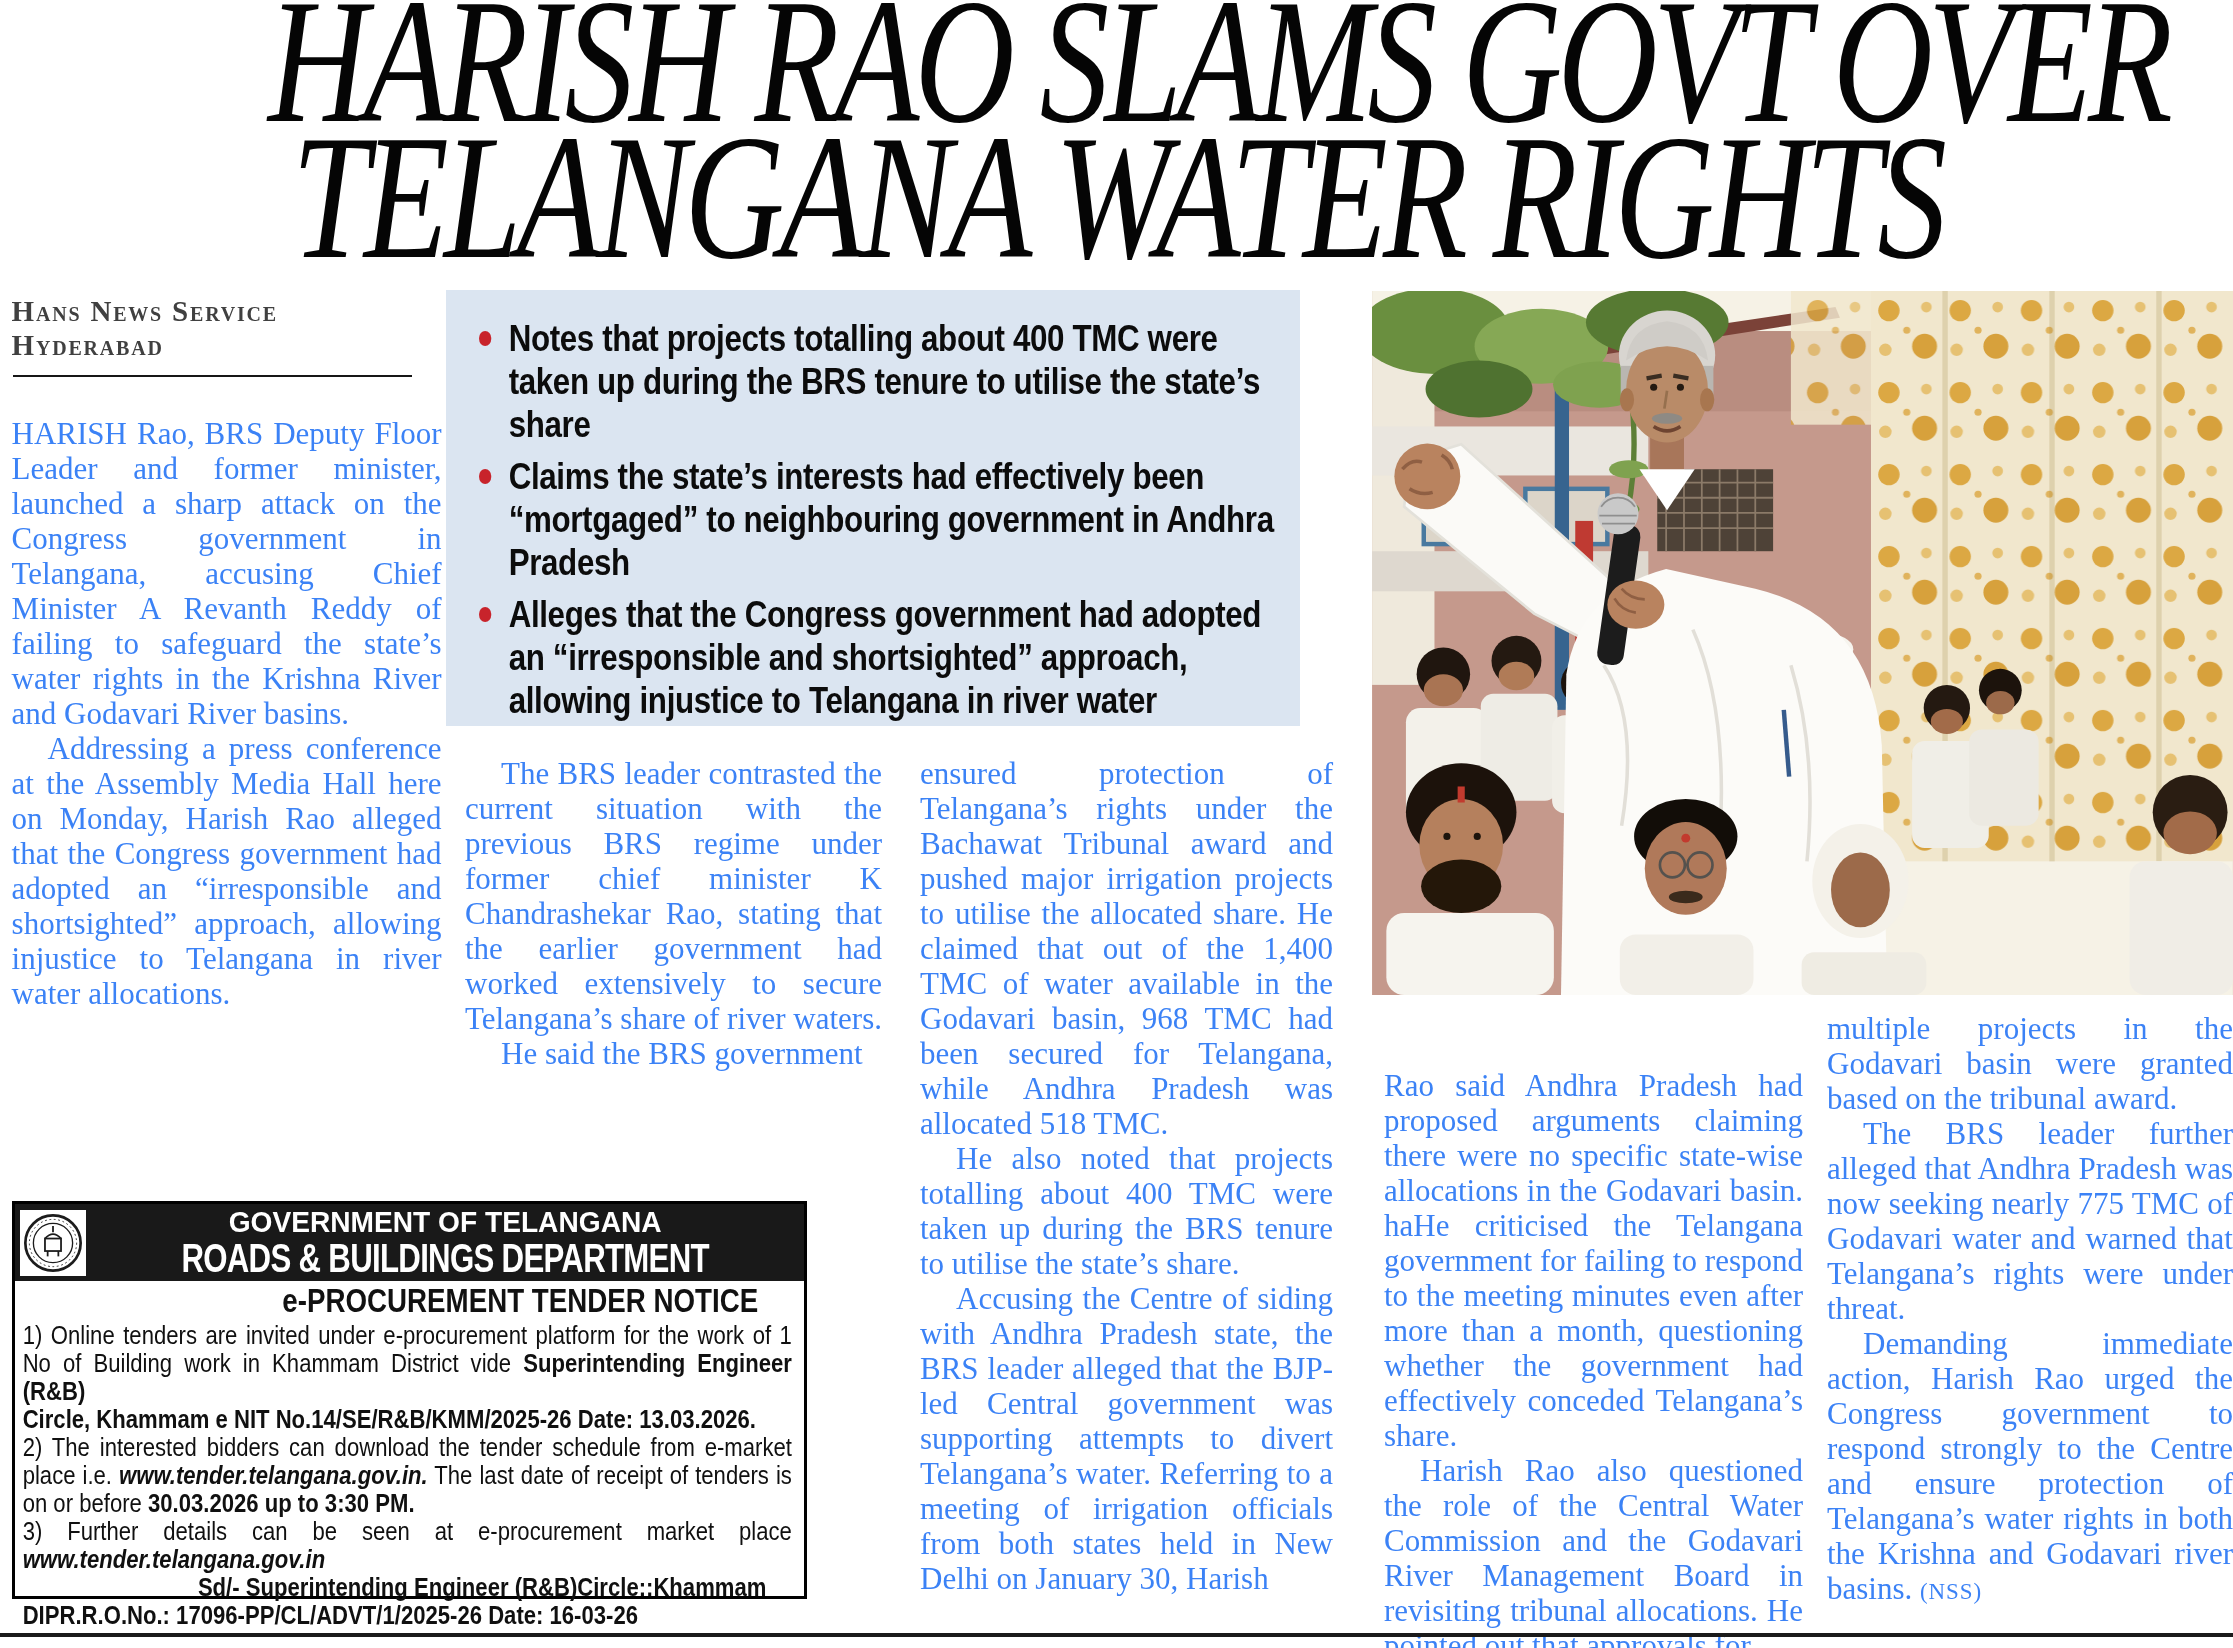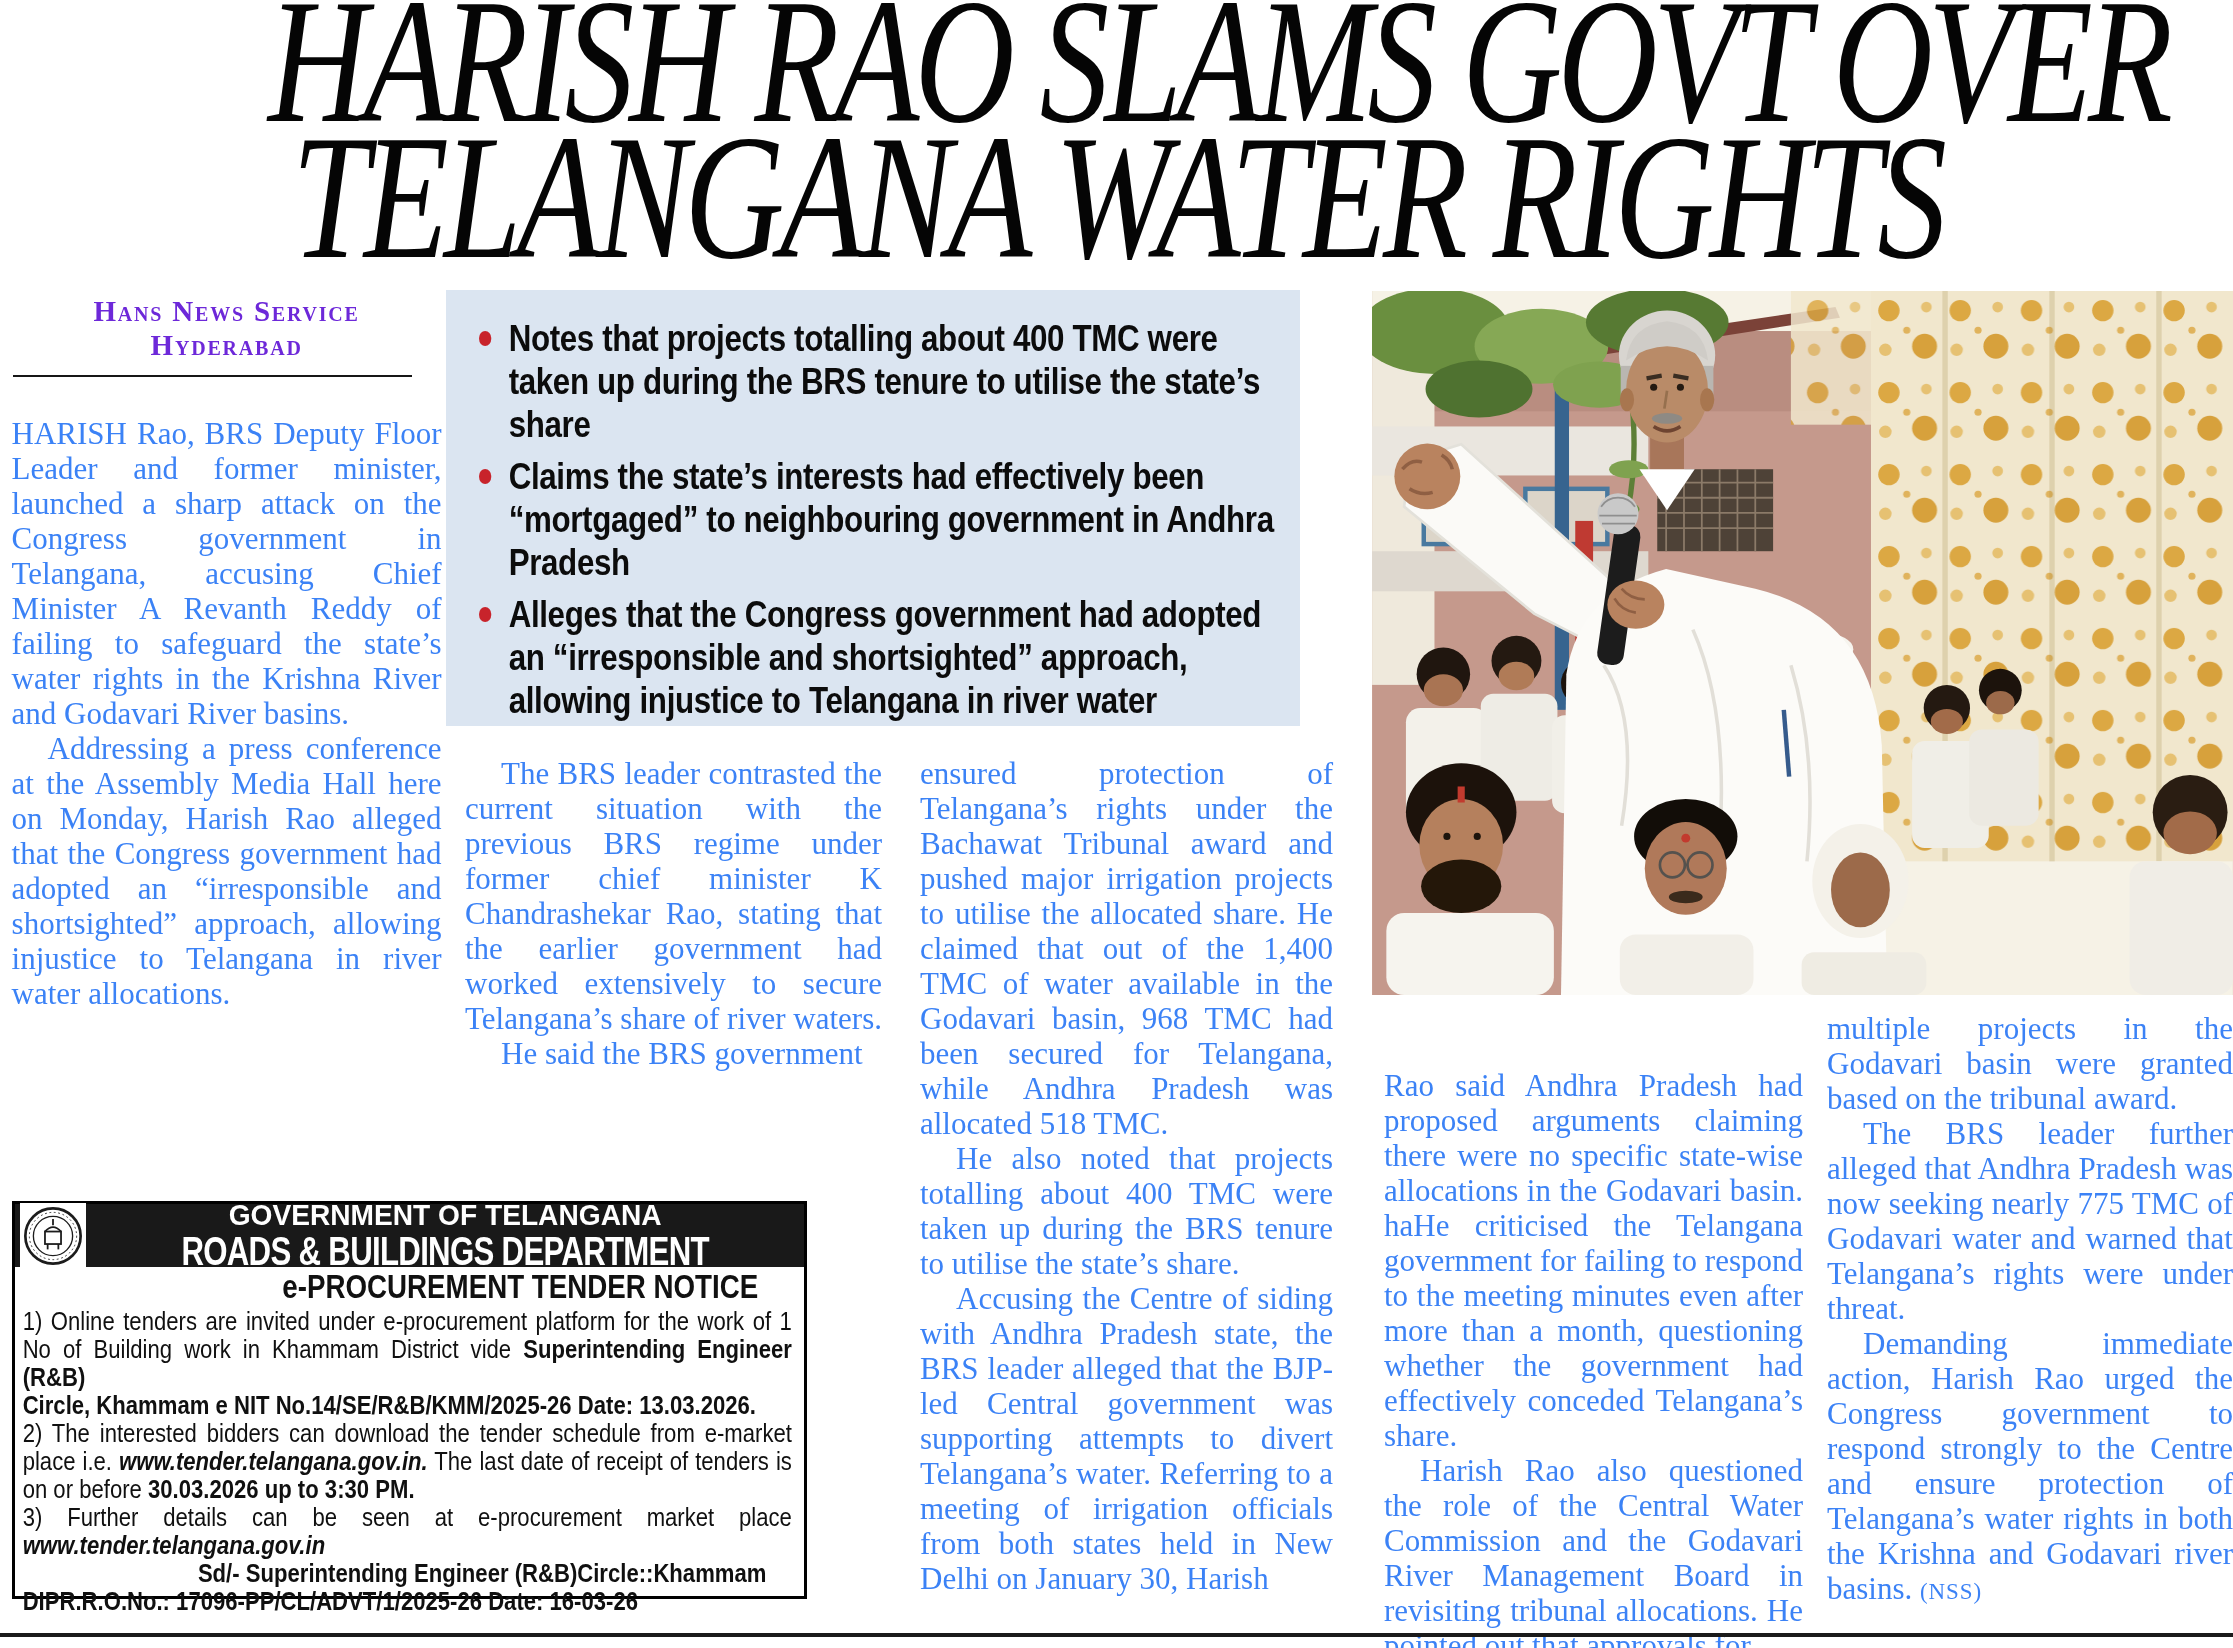--- a/index.html
+++ b/index.html
@@ -7,40 +7,40 @@
         font-family:"Liberation Serif",serif;color:#111;}
   
   .hl-line{position:absolute;left:0;width:100%;text-align:center;white-space:nowrap;}
   .hl-scale{display:inline-block;font:italic 400 178px/1 "Liberation Serif",serif;
             letter-spacing:-6.2px;transform:scaleX(0.78);color:#050505;}
   
   .col{position:absolute;}
   .col p{margin:0;font-size:31px;line-height:35px;text-align:justify;color:#3b82f6;}
   .col p.ind{text-indent:36px;}
   .byline{font:600 29px/1.18 "Liberation Serif",serif;font-variant:small-caps;
-          text-align:center;letter-spacing:1.8px;color:#6d28d9;}
+          letter-spacing:1.8px;color:#404040;}
   .byline-rule{border-top:2.7px solid #161616;margin:12.5px 30px 0 1.8px;}
   #col1 p:first-of-type{margin-top:39px;}
   .credit{font-size:23px;font-variant:small-caps;letter-spacing:0.9px;}
   
   .hl-box{position:absolute;left:446px;top:290px;width:854px;height:436px;
           background:#dbe5f1;overflow:hidden;}
   .hl-inner{width:941px;transform:scaleX(0.87);transform-origin:0 0;padding:27px 0 0 27px;}
   .hl-box ul{margin:0;padding:0;list-style:none;}
   .hl-box li{position:relative;padding-left:45px;margin-bottom:9px;
              font:700 36px/43px "Liberation Sans",sans-serif;letter-spacing:-0.4px;color:#0c0c0c;}
   .hl-box li::before{content:"";position:absolute;left:10.7px;top:14.3px;width:14.3px;height:14.3px;
              border-radius:50%;background:#c8232b;}
   
   .photo{position:absolute;left:1372px;top:291px;width:861px;height:704px;overflow:hidden;background:#c79c90;}
   .photo svg{display:block;}
   
   .tender{position:absolute;left:11.6px;top:1201px;width:795px;height:398px;
           border:3.6px solid #000;background:#fff;box-sizing:border-box;}
-  .t-head{height:63px;background:#191919;display:flex;align-items:center;}
+  .t-head{height:77px;background:#191919;display:flex;align-items:center;}
   .t-logo{width:66px;height:66px;background:#fff;margin:4.5px 0 4.5px 5.3px;flex:0 0 auto;}
   .t-head-lines{flex:1;text-align:center;color:#fff;}
   .th1 span{display:inline-block;font:700 29px/31px "Liberation Sans",sans-serif;transform:scaleX(0.97);}
   .th2 span{display:inline-block;font:700 40px/40px "Liberation Sans",sans-serif;
             letter-spacing:-0.9px;transform:scaleX(0.78);}
   .t-title{text-align:right;margin-top:1.8px;}
   .t-title span{display:inline-block;font:700 33px/36px "Liberation Sans",sans-serif;transform:scaleX(0.84);}
   .t-body{width:905px;transform:scaleX(0.85);transform-origin:0 0;
           padding:1.8px 0 0 9px;font:400 26px/28px "Liberation Sans",sans-serif;color:#101010;}
   .tl{min-height:28px;}

